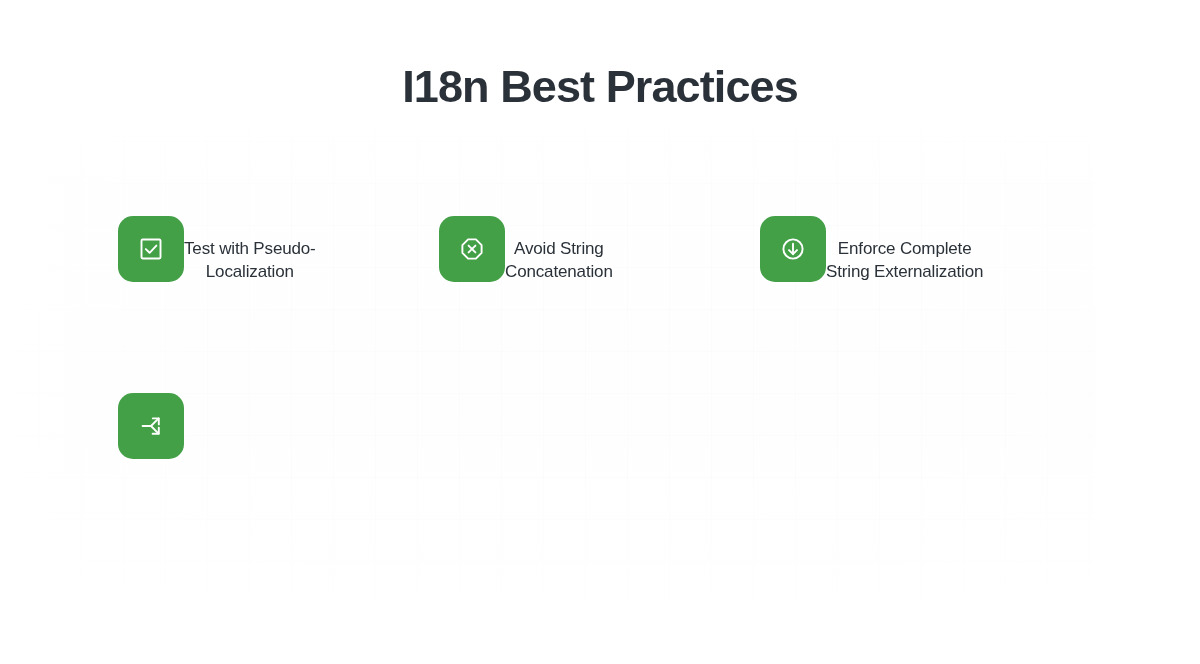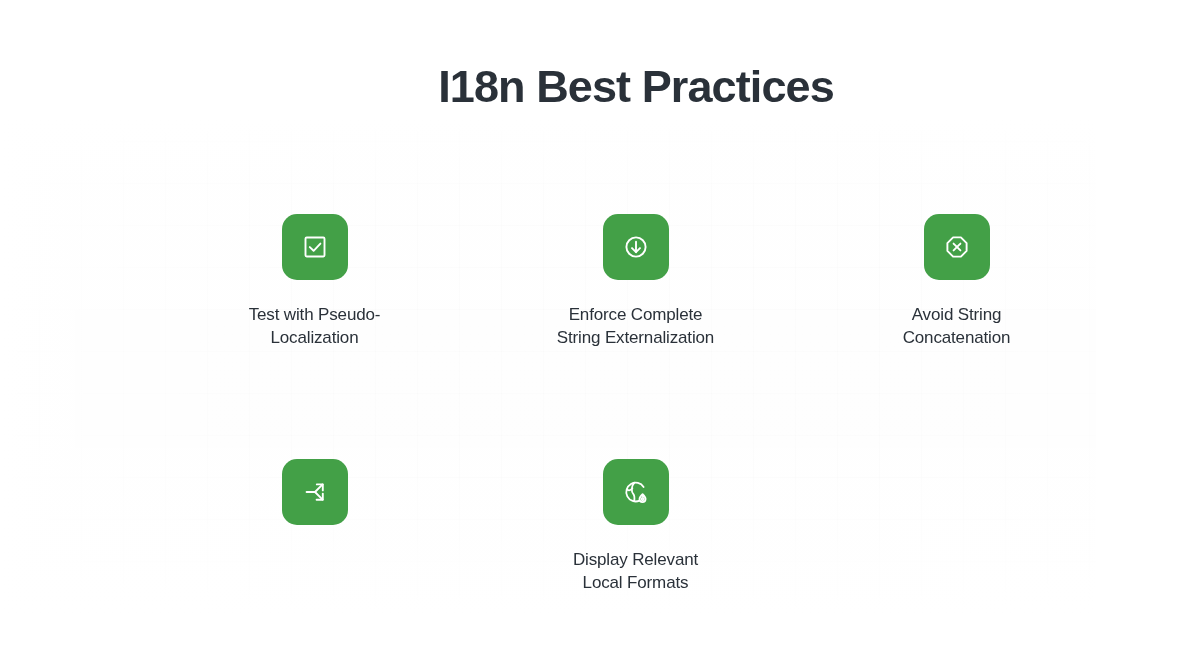--- a/index.html
+++ b/index.html
@@ -11,21 +11,20 @@
   }
   #infographic {
     position:relative;
     width:1096px; height:664px;
     background-color:#fdfdfd;
     background-image:
       linear-gradient(to right, rgba(0,0,0,0.028) 1px, transparent 1px),
       linear-gradient(to bottom, rgba(0,0,0,0.028) 1px, transparent 1px);
     background-size:42px 42px;
     background-position:-3px 15px;
-    padding-left:36px;
   }
   
   #vignette {
     position:absolute; inset:0;
     background:
       linear-gradient(to bottom, #fff 0px, #fff 118px, rgba(255,255,255,0.55) 190px, rgba(255,255,255,0.45) 430px, rgba(255,255,255,0.8) 560px, #fff 620px, #fff 664px),
       linear-gradient(to right, #fff 0px, rgba(255,255,255,0.6) 120px, rgba(255,255,255,0.3) 330px, rgba(255,255,255,0.3) 880px, rgba(255,255,255,0.6) 1080px, #fff 1200px);
     pointer-events:none;
   }
   #content { position:relative; z-index:2; }
@@ -44,21 +43,21 @@
   .grid {
     position:absolute;
     top:214px; left:118px;
     width:964px;
   }
   .row { display:flex; }
   .row.row-2 { margin-top:110px; }
   .cell {
     width:321px;
     display:flex;
-    flex-direction:column;
+    flex-direction:row;
     align-items:center;
   }
   .tile {
     width:66px; height:66px;
     border-radius:15px;
     background:#43a047;
     display:flex;
     align-items:center;
     justify-content:center;
     flex:0 0 auto;
@@ -99,42 +98,42 @@
             </span>
           </div>
           <div class="cap">Test with Pseudo-
 Localization</div>
         </div>
 
         <div class="cell">
           <div class="tile">
             <span>
               <svg width="34" height="34" viewBox="0 0 34 34" fill="none" stroke="#ffffff" stroke-width="1.9" stroke-linecap="round" stroke-linejoin="round">
+                <polygon points="13.1,7.4 20.9,7.4 26.6,13.1 26.6,20.9 20.9,26.6 13.1,26.6 7.4,20.9 7.4,13.1"></polygon>
+                <path d="M13.6 13.6 L20.4 20.4"></path>
+                <path d="M20.4 13.6 L13.6 20.4"></path>
+              </svg>
+            </span>
+          </div>
+          <div class="cap">Avoid String
+Concatenation</div>
+        </div>
+
+        <div class="cell">
+          <div class="tile">
+            <span>
+              <svg width="34" height="34" viewBox="0 0 34 34" fill="none" stroke="#ffffff" stroke-width="1.9" stroke-linecap="round" stroke-linejoin="round">
                 <circle cx="17" cy="17" r="9.6"></circle>
                 <path d="M17 11.6 L17 22"></path>
                 <path d="M13 18.1 L17 22.2 L21 18.1"></path>
               </svg>
             </span>
           </div>
           <div class="cap">Enforce Complete
 String Externalization</div>
-        </div>
-
-        <div class="cell">
-          <div class="tile">
-            <span>
-              <svg width="34" height="34" viewBox="0 0 34 34" fill="none" stroke="#ffffff" stroke-width="1.9" stroke-linecap="round" stroke-linejoin="round">
-                <polygon points="13.1,7.4 20.9,7.4 26.6,13.1 26.6,20.9 20.9,26.6 13.1,26.6 7.4,20.9 7.4,13.1"></polygon>
-                <path d="M13.6 13.6 L20.4 20.4"></path>
-                <path d="M20.4 13.6 L13.6 20.4"></path>
-              </svg>
-            </span>
-          </div>
-          <div class="cap">Avoid String
-Concatenation</div>
         </div>
 
       </div>
 
       <div class="row row-2">
 
 
         <div class="cell">
           <div class="tile">
             <span>
@@ -142,33 +141,18 @@
                 <path d="M8.6 17 L17 17"></path>
                 <path d="M17 17 L24.6 9.4"></path>
                 <path d="M18.8 9.4 L24.8 9.4 L24.8 15.4"></path>
                 <path d="M17 17 L24.6 24.6"></path>
                 <path d="M24.8 18.6 L24.8 24.8 L18.6 24.8"></path>
               </svg>
             </span>
           </div>
         </div>
 
-        <div class="cell">
-          <div class="tile">
-            <span>
-              <svg width="34" height="34" viewBox="0 0 34 34" fill="none" stroke="#ffffff" stroke-width="1.8" stroke-linecap="round" stroke-linejoin="round">
-                <path d="M24.6 12.0 A9.4 9.4 0 1 0 20.6 25.6"></path>
-                <path d="M15.4 7.7 C12.3 11.0 12.0 16.6 14.4 19.2 C15.9 20.8 15.7 22.5 15.2 26.2" fill="none"></path>
-                <path d="M8.0 14.6 C10.3 16.2 12.1 15.0 13.4 13.3" fill="none"></path>
-                <path d="M23.6 21.1 a3.0 3.0 0 1 1 -3.1 3.0 c0 -1.9 3.1 -4.9 3.1 -4.9 s3.0 3.0 3.0 4.9 a3.0 3.0 0 0 1 -3.0 3.0"></path>
-                <circle cx="23.6" cy="24.1" r="1.15"></circle>
-              </svg>
-            </span>
-          </div>
-          <div class="cap">Display Relevant
-Local Formats</div>
-        </div>
 
       </div>
 
     </div>
   </div>
 </div>
 
 </body></html>

